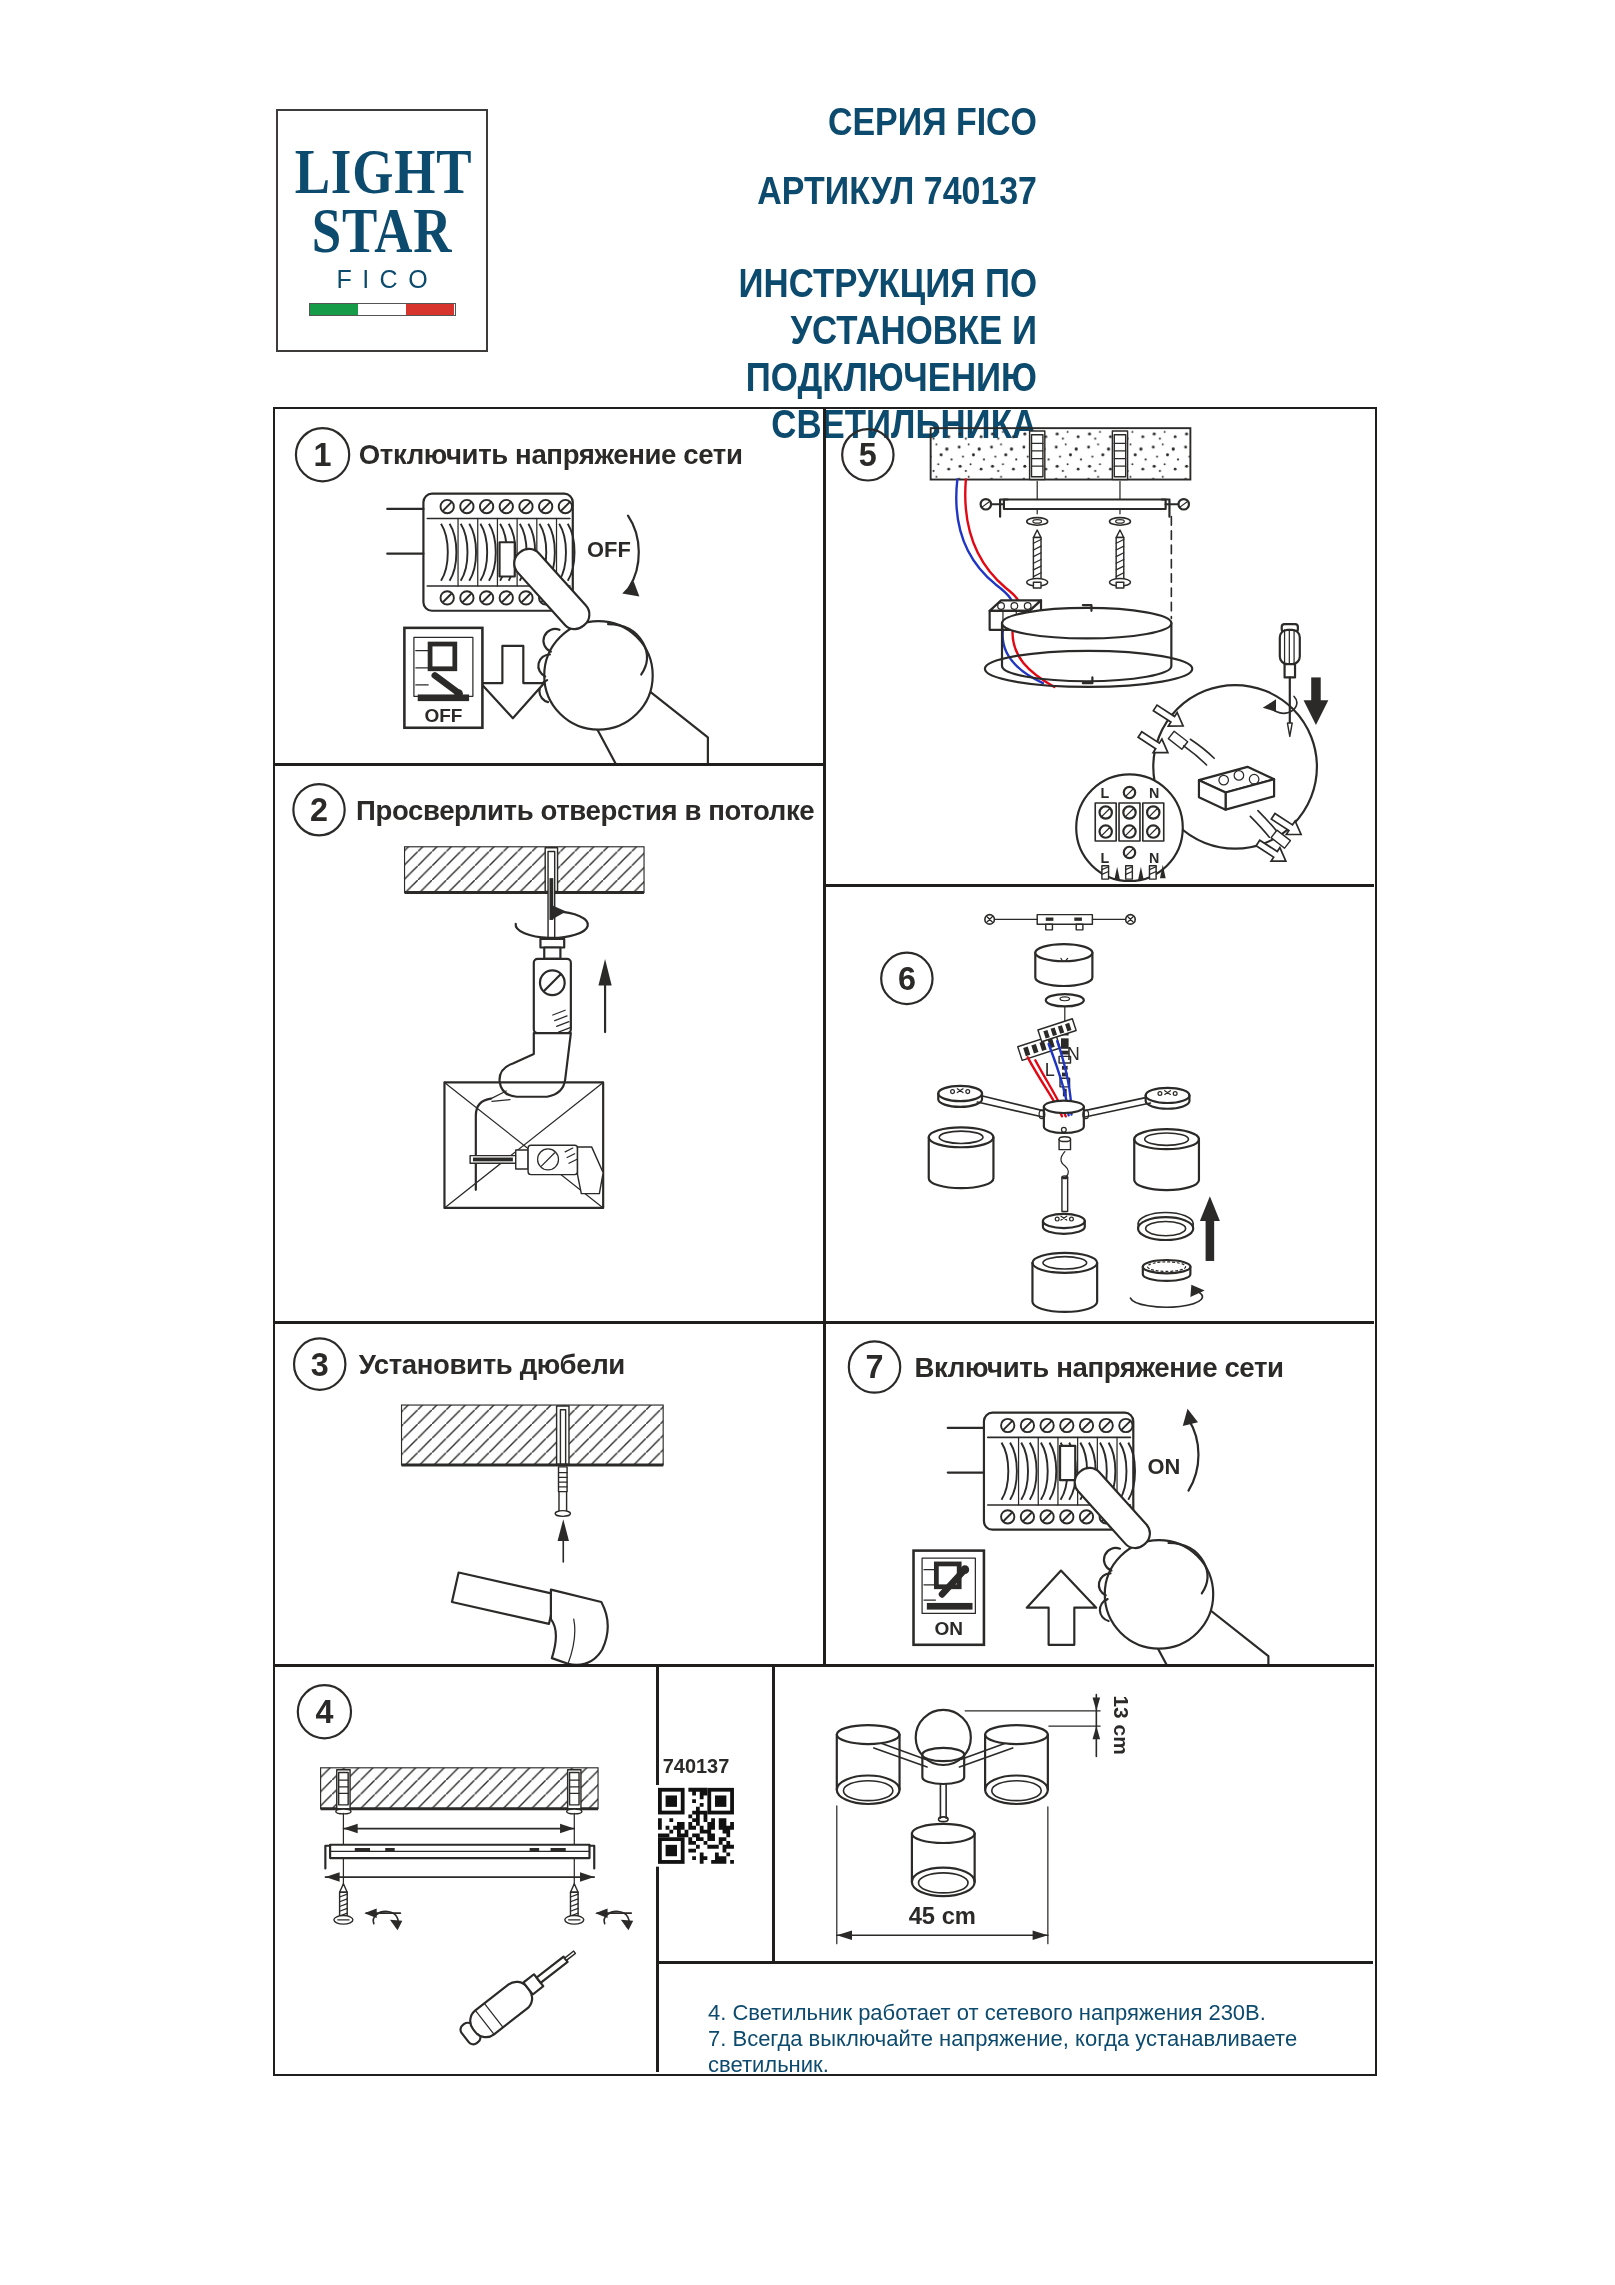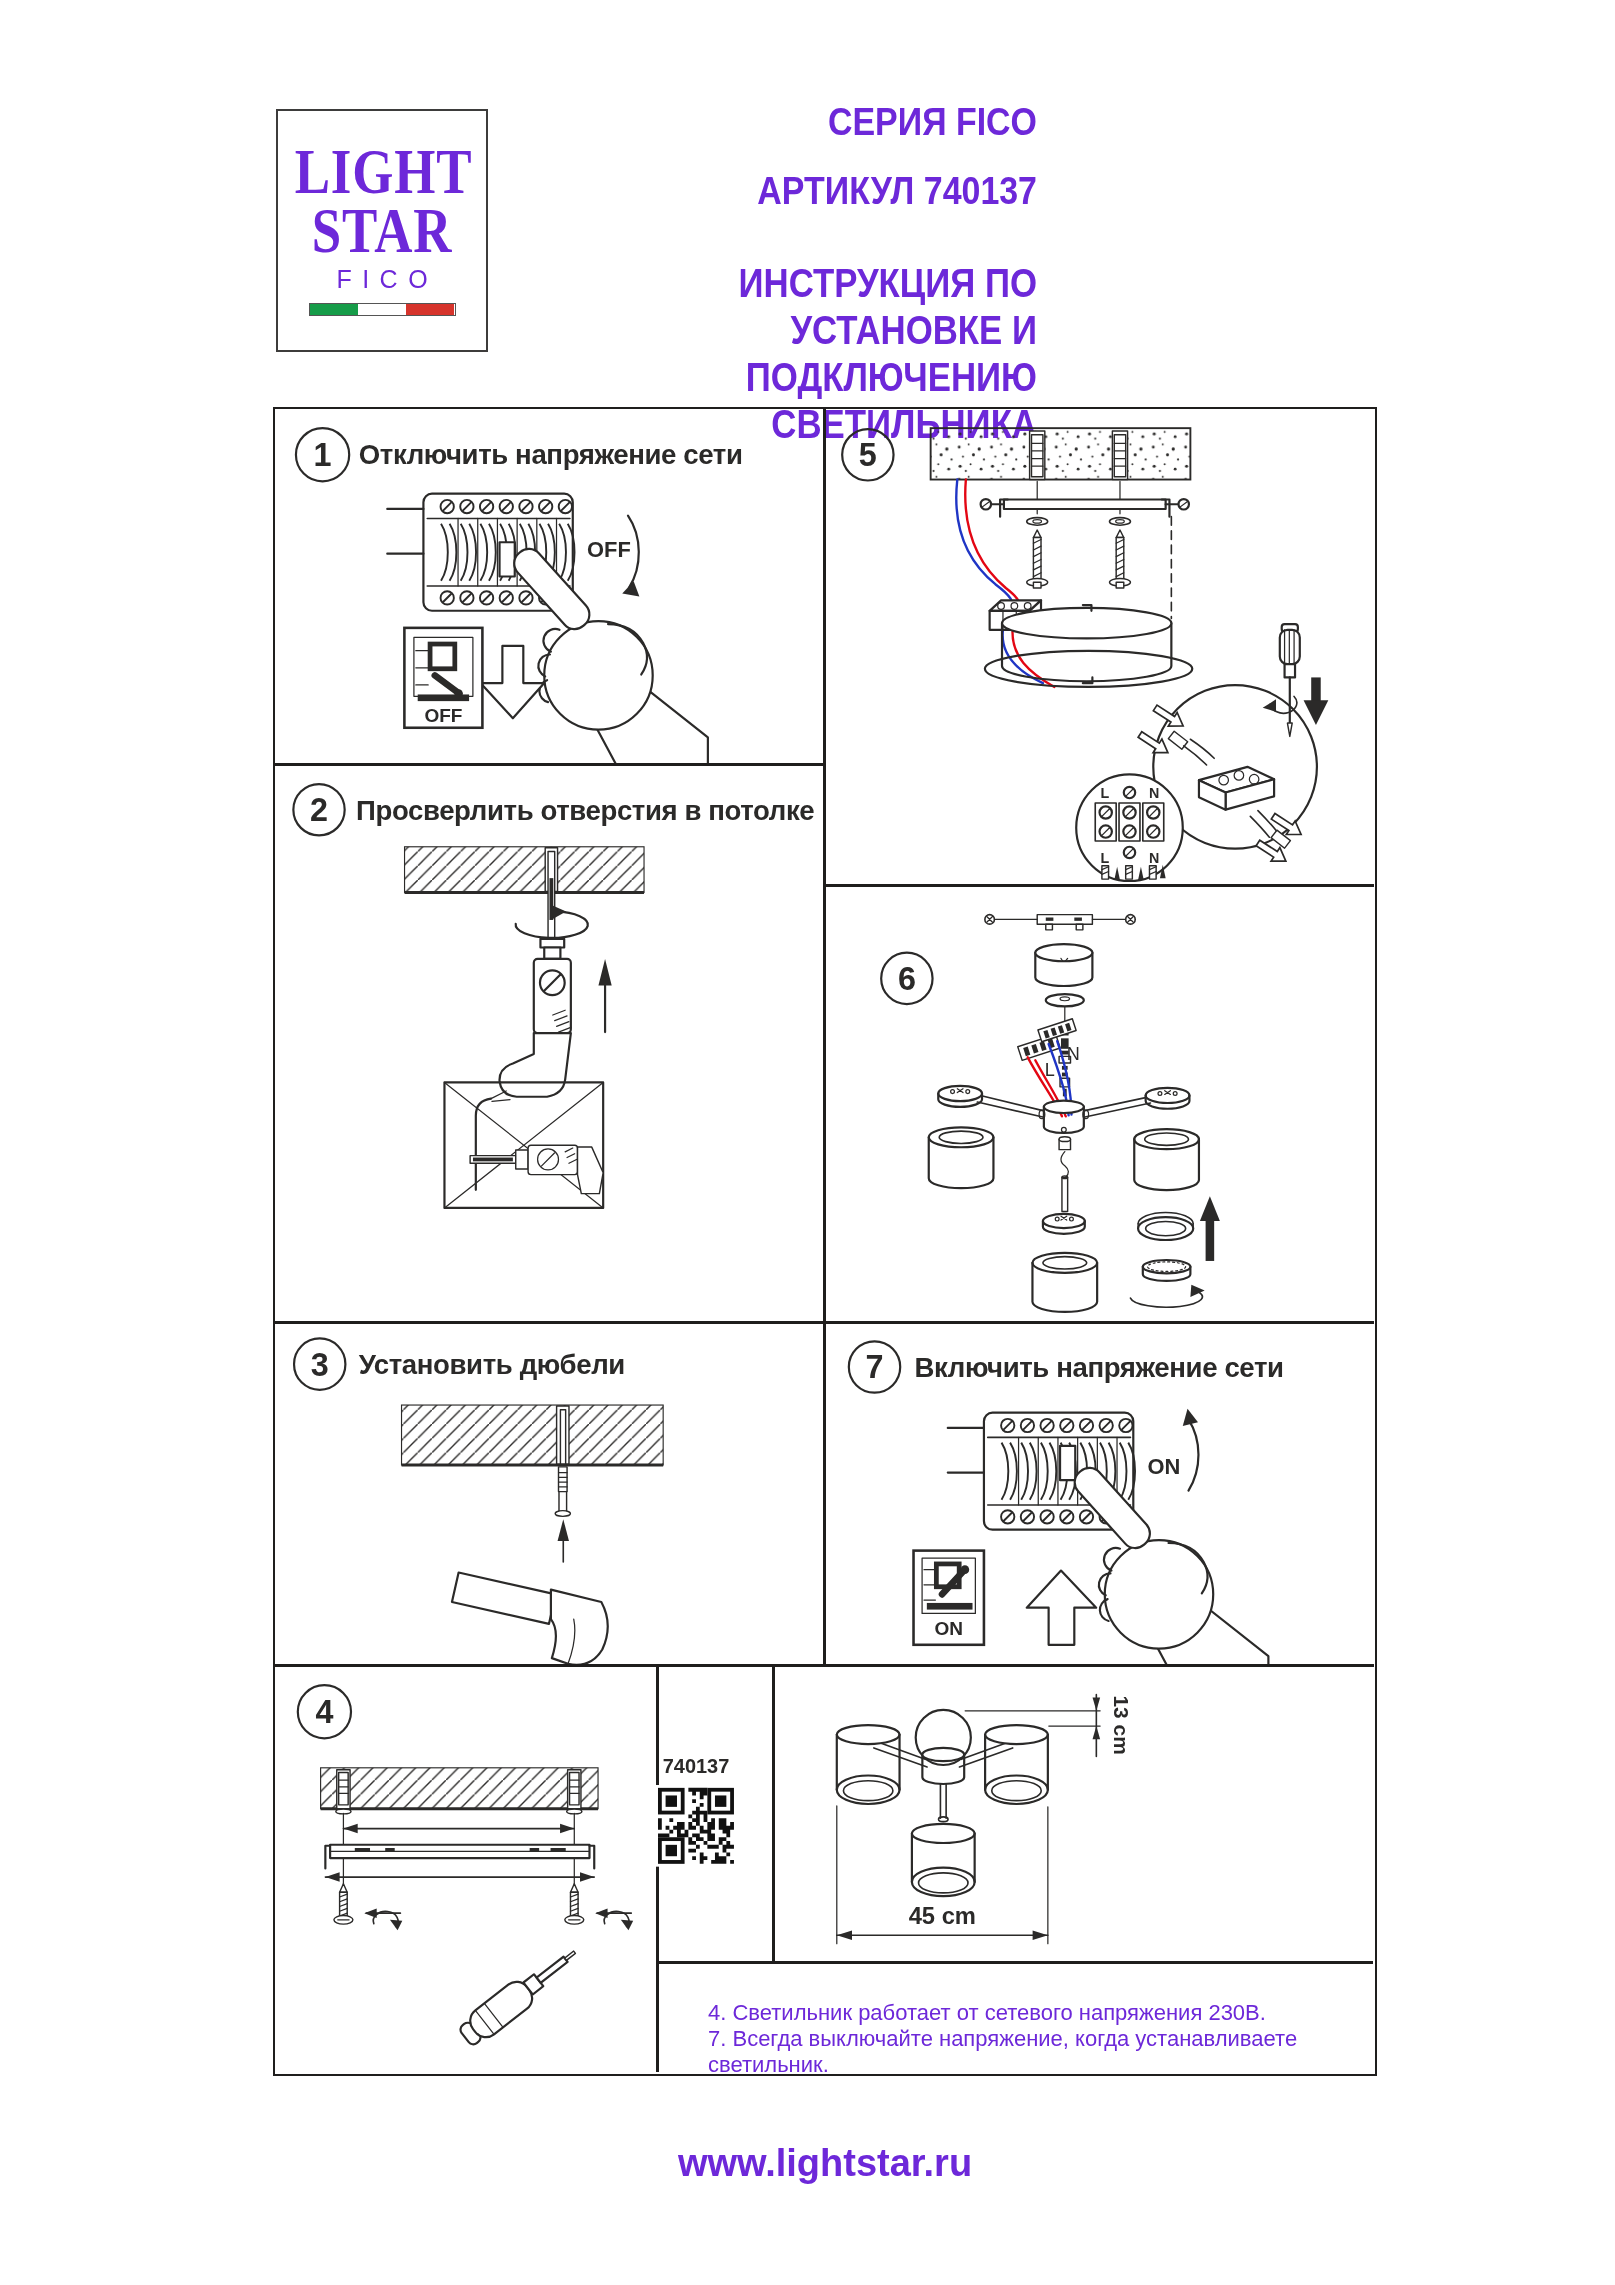--- a/index.html
+++ b/index.html
@@ -1,17 +1,17 @@
 <!DOCTYPE html>
 <html style="font-size:15px"><head>
 <meta charset="utf-8">
 <style>
   html,body{margin:0;padding:0;background:#e8e8e8;}
   #page{position:relative;width:1616px;height:2286px;background:#ffffff;margin:0 auto;
-        font-family:"Liberation Sans",sans-serif;color:#6d28d9;overflow:hidden;}
+        font-family:"Liberation Sans",sans-serif;color:#0c4a6e;overflow:hidden;}
   .abs{position:absolute;}
   
   #logo{left:276px;top:109px;width:212px;height:243px;border:2.9px solid #3d3c3b;box-sizing:border-box;text-align:center;}
   .logo-word{font-family:"Liberation Serif","DejaVu Serif",serif;font-weight:bold;font-size:63px;line-height:59px;
              letter-spacing:1px;transform:scaleX(0.84);transform-origin:center;}
   #logo-inner{padding-top:32px;}
   .logo-group{font-size:25px;letter-spacing:10.5px;margin-top:3.8px;padding-left:10.5px;}
   .flag{width:145px;height:10.5px;margin:9.5px auto 0;border:1px solid #555;display:flex;}
   .flag > div{flex:1;}
   
@@ -692,15 +692,14 @@
         </g>
       </svg>
     </div>
 
     <div class="cell" id="notes" style="left:384px;top:1555px;width:714px;height:108px">
       <div>4. Светильник работает от сетевого напряжения 230В.</div>
       <div>7. Всегда выключайте напряжение, когда устанавливаете светильник.</div>
     </div>
   </div>
 
-  <div id="footer" class="abs">www.lightstar.ru</div>
 </div>
 
 
 </body></html>

